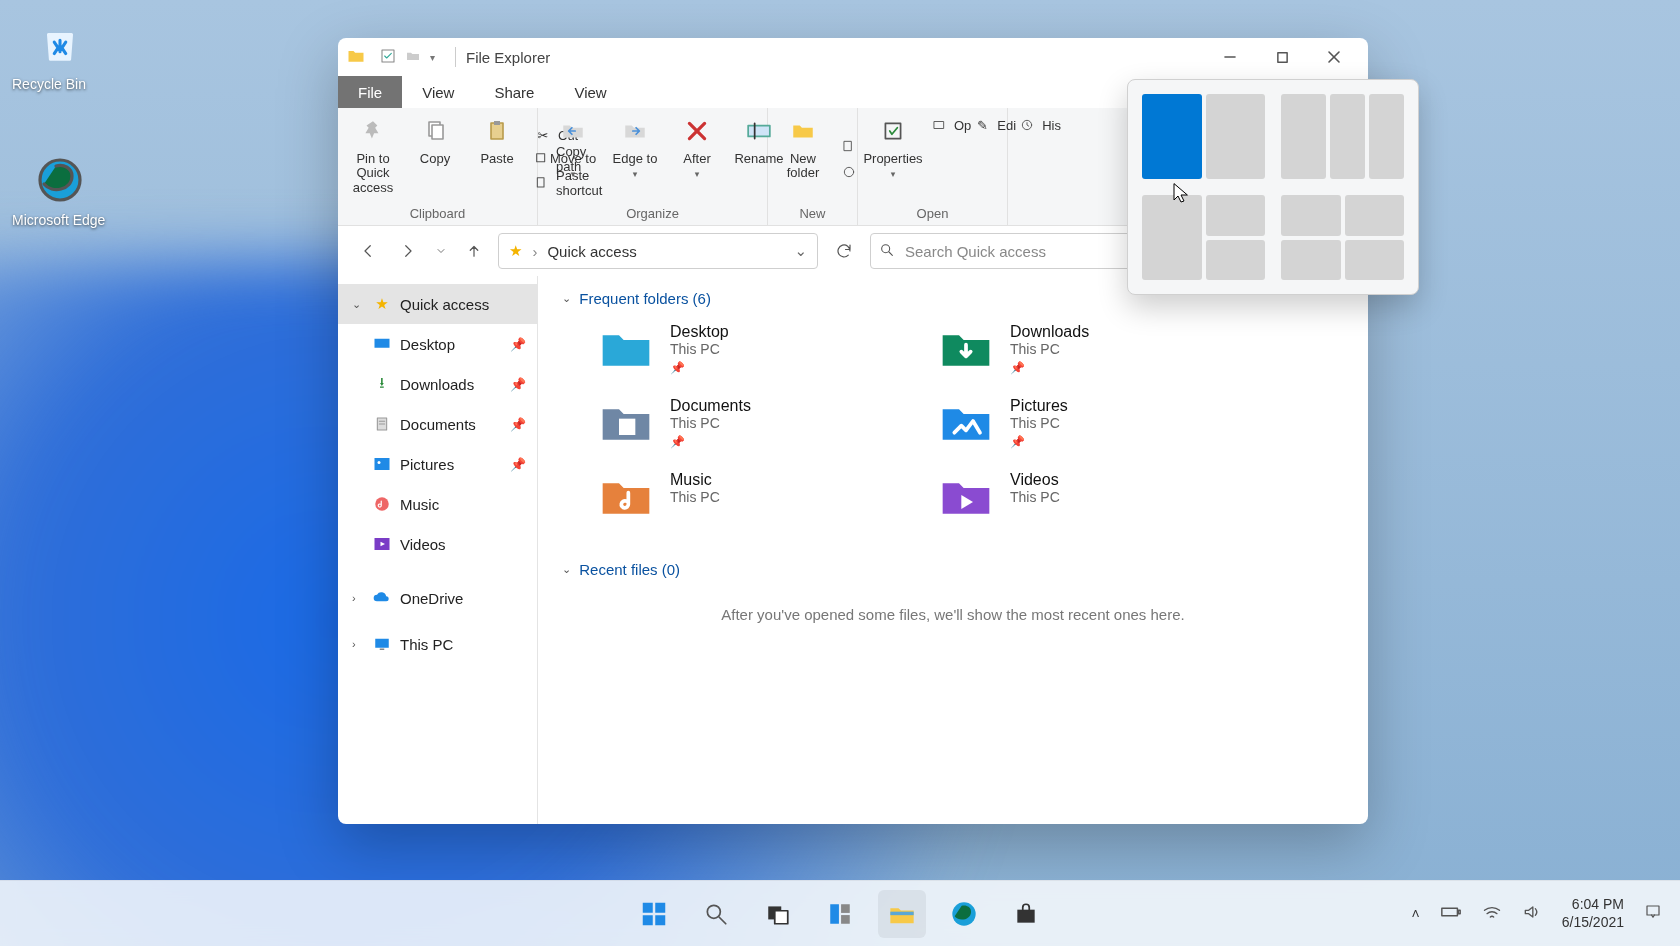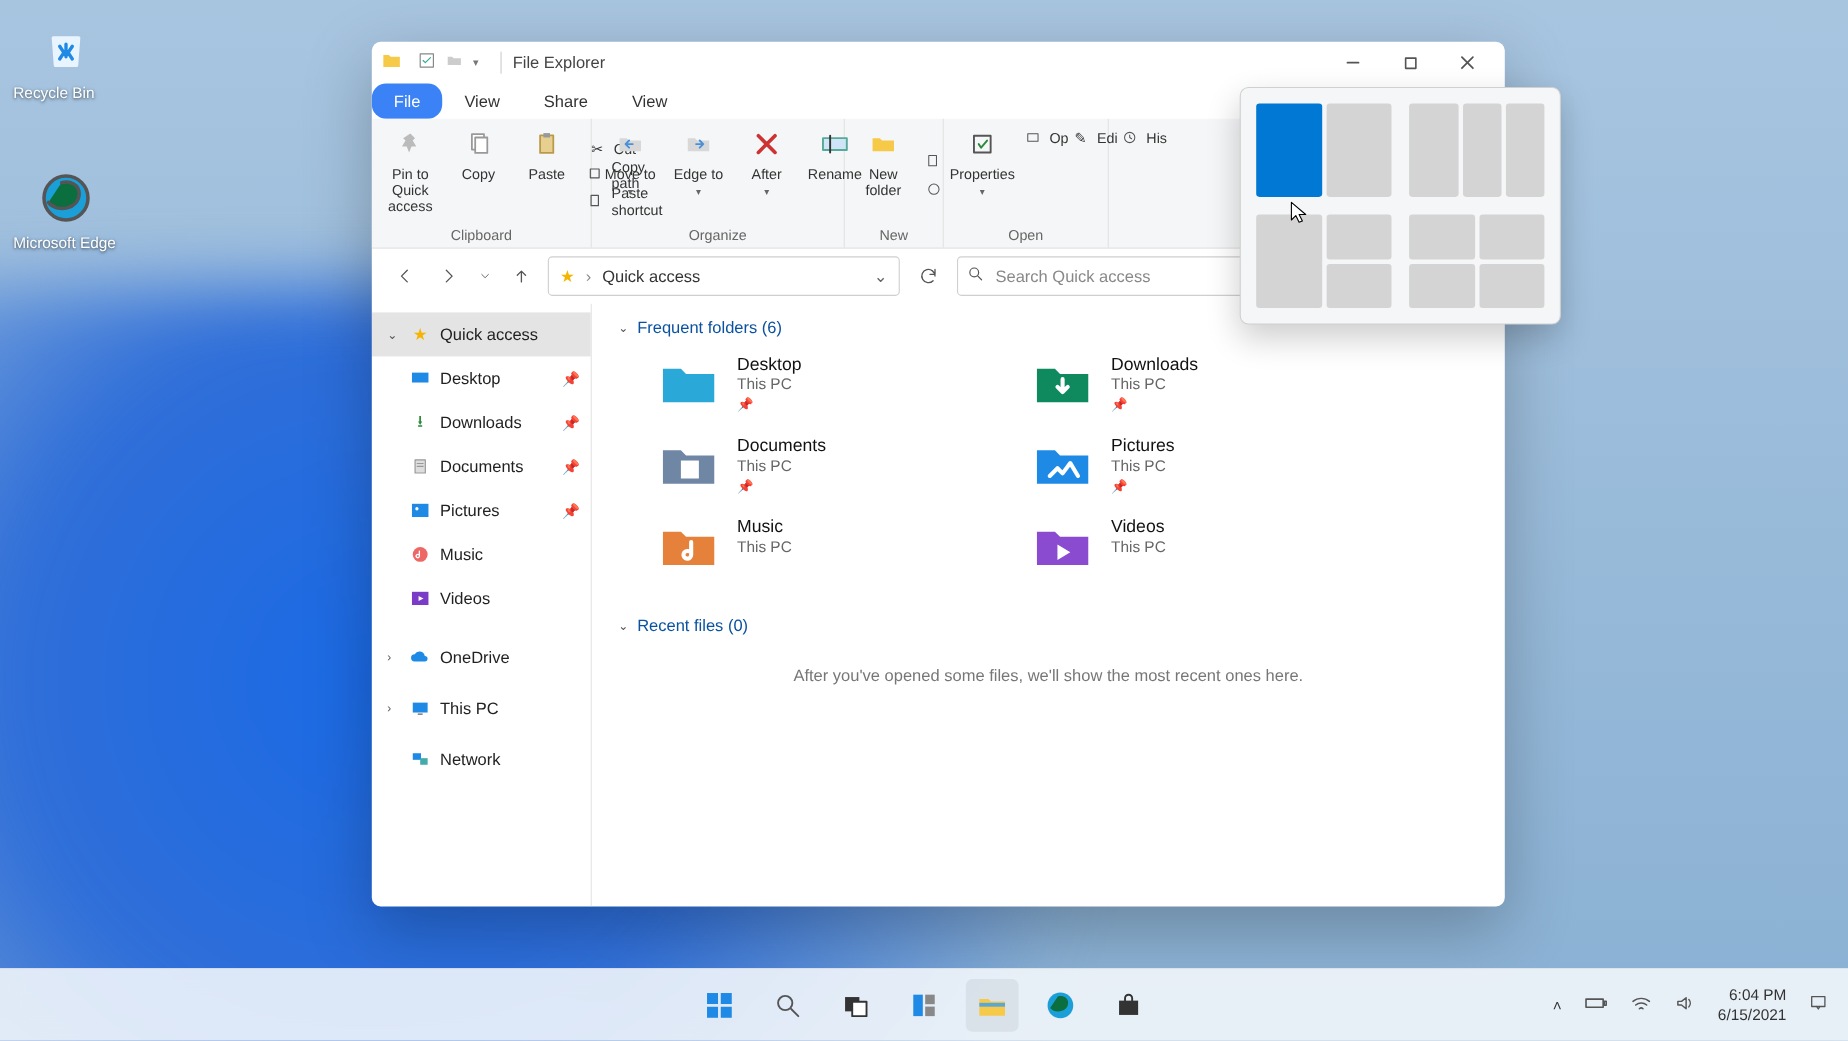--- a/index.html
+++ b/index.html
@@ -30,21 +30,21 @@
 }
 .titlebar { height: 38px; display: flex; align-items: center; padding: 0 8px; font-size: 15px; color:#444; }
 .titlebar .folder-ico { margin-right: 14px; }
 .titlebar .qat { display:flex; gap:8px; align-items:center; margin-right:10px; }
 .titlebar .divider { width:1px; height:20px; background:#ccc; margin:0 10px; }
 .winctrl { margin-left:auto; display:flex; }
 .winbtn { width: 52px; height: 38px; display:flex; align-items:center; justify-content:center; }
 
 .tabbar { height: 32px; display:flex; font-size:15px; }
 .tab { padding: 0 20px; display:flex; align-items:center; color:#333; }
-.tab.file { background:#3b82f6; color:#fff;border-radius:13px; }
+.tab.file { background:#737373; color:#fff; }
 
 .ribbon { height: 118px; background:#f5f6f7; border-bottom:1px solid #e1e1e1; display:flex; font-size:13px; color:#333; }
 .rgroup { display:flex; flex-direction:column; border-right:1px solid #e1e1e1; padding:6px 10px 2px; }
 .rgroup .row { display:flex; gap:12px; flex:1; }
 .rgroup .lbl { text-align:center; color:#666; font-size:13px; padding:2px 0; }
 .rbtn { display:flex; flex-direction:column; align-items:center; justify-content:flex-start; gap:4px; min-width:50px; font-size:13px; text-align:center; }
 .rbtn .ic { width:34px; height:34px; display:flex; align-items:center; justify-content:center; }
 .rbtn span { line-height:1.1; }
 .rsmall { display:flex; align-items:center; gap:6px; font-size:13px; height:22px; }
 .rsmall .ic { width:18px; height:18px; display:flex; align-items:center; justify-content:center; }
@@ -469,30 +469,20 @@
           <span class="chev">›</span>
           <span class="ic">
             <svg width="18" height="16" viewBox="0 0 24 20">
               <rect x="3" y="3" width="18" height="12" fill="#1f8ae6" stroke="none"></rect>
               <rect x="9" y="16" width="6" height="2" fill="#888" stroke="none"></rect>
             </svg>
           </span>
           <span>This PC</span>
         </div>
       <div style="height:6px"></div>
-      <div class="navitem">
-          <span class="chev"></span>
-          <span class="ic">
-            <svg width="18" height="16" viewBox="0 0 24 20">
-              <rect x="3" y="3" width="10" height="8" fill="#1f8ae6" stroke="none"></rect>
-              <rect x="12" y="9" width="9" height="8" fill="#4aa" stroke="none"></rect>
-            </svg>
-          </span>
-          <span>Network</span>
-        </div>
     </div>
 
     <div class="content">
       <div class="section-hdr">
           <span class="chev">⌄</span>
           <span>Frequent folders (6)</span>
         </div>
       <div class="grid-folders">
         <div class="folder">
             <div class="ic"><svg width="56" height="48" viewBox="0 0 24 20">

